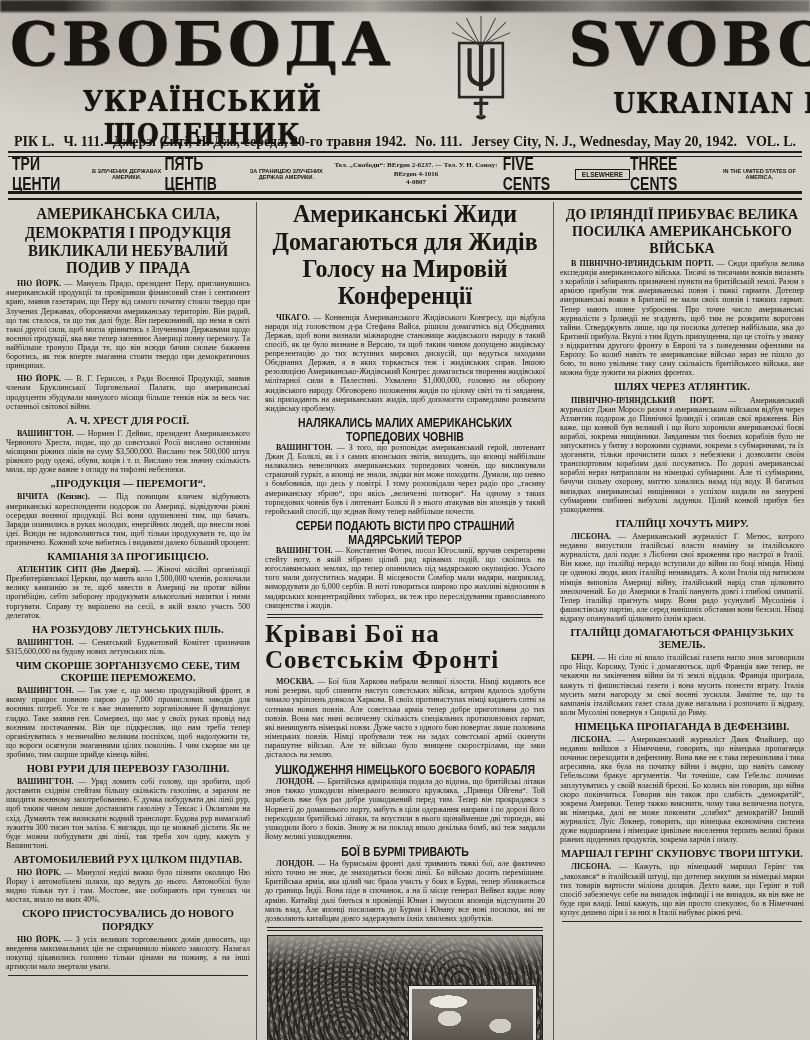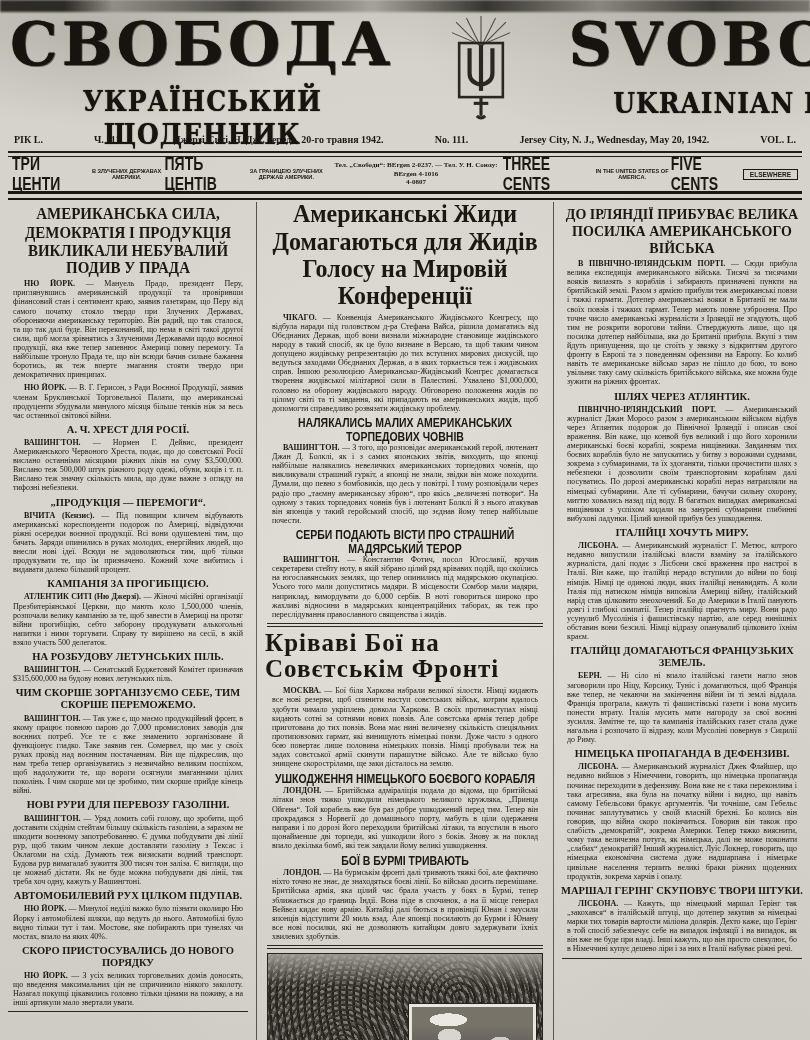--- a/index.html
+++ b/index.html
@@ -18,21 +18,21 @@
     filter:blur(1px);}
   
   .masthead{display:flex;align-items:flex-start;justify-content:space-between;padding:16px 10px 0 10px;height:118px;gap:48px;}
   .mast-side{flex:1;text-align:center;}
   .mast-title{font-family:"DejaVu Serif", serif;font-weight:bold;font-size:60px;line-height:.95;letter-spacing:4px;
     color:#17140f;text-shadow:0 0 1px #17140f, 1px 1px 0 rgba(23,20,15,.5);}
   .mast-sub{font-family:"DejaVu Serif", serif;font-weight:bold;font-size:25px;letter-spacing:1px;margin-top:16px;
     color:#17140f;text-shadow:0 0 1px #17140f;transform:scaleY(1.15);}
   .emblem-box{width:78px;flex:0 0 78px;display:flex;justify-content:center;}
   
-  .dateline{display:flex;justify-content:space-between;align-items:baseline;padding:0 14px;font-size:10px;font-weight:bold;height:16px;}
+  .dateline{display:flex;justify-content:space-between;align-items:baseline;padding:0 14px;font-size:14px;font-weight:bold;height:16px;}
   .dateline .cell{white-space:nowrap;}
   .rule-double{border-top:2px solid #211e18;border-bottom:1px solid #211e18;height:3px;margin:1px 8px;}
   .rule-heavy{border-top:3px solid #1b1812;border-bottom:2px solid #1b1812;height:4px;margin:1px 8px;}
   
   .pricebar{display:flex;align-items:center;justify-content:space-between;padding:2px 12px;height:28px;}
   .price-group{display:flex;align-items:center;gap:16px;}
   .price-big{font-family:"Liberation Sans", sans-serif;font-weight:bold;font-size:14px;transform:scaleY(1.25);letter-spacing:0;}
   .price-note{font-family:"Liberation Sans", sans-serif;font-size:5.6px;font-weight:bold;line-height:1.1;max-width:88px;text-align:center;}
   .phones{font-size:7px;text-align:center;line-height:1.2;font-weight:bold;}
   .elsewhere{border:1px solid #1b1812;padding:1px 6px;font-size:6.5px;font-weight:bold;font-family:"Liberation Sans",sans-serif;}
@@ -40,21 +40,21 @@
   .columns{position:relative;display:flex;height:852px;margin-top:2px;}
   .col{overflow:hidden;padding:4px 6px;}
   .col-left{width:244px;flex:0 0 244px;}
   .col-center{flex:1;padding:2px 8px;}
   .col-right{width:244px;flex:0 0 244px;}
   .vdiv{flex:0 0 1px;background:linear-gradient(180deg,#35312a, #55504a 70%, #35312a);opacity:.8;}
   
   .article{margin-bottom:4px;}
   .article h2{font-family:"Liberation Serif",serif;font-weight:bold;font-size:15px;line-height:1.12;text-align:center;margin:2px 0 4px;transform:scaleY(1.08);}
   .article h3{font-weight:bold;font-size:10.5px;line-height:1.15;text-align:center;margin:4px 0 2px;}
-  .article p{font-size:8px;line-height:1.14;text-align:justify;margin:0 7px 2px;text-indent:11px;}
+  .article p{font-size:8px;line-height:1.14;text-align:justify;margin:0 0 2px;text-indent:11px;}
   .lead{font-weight:bold;}
   .headline-xl{font-family:"Liberation Serif",serif;font-weight:bold;font-size:24px;line-height:1.08;text-align:center;margin:0 0 5px;transform:scaleY(1.05);}
   .headline-war{font-family:"Liberation Serif",serif;font-weight:bold;font-size:25px;line-height:1.05;text-align:left;margin:3px 0 4px;letter-spacing:1px;}
   .subhead-cond{font-family:"Liberation Sans",sans-serif;font-weight:bold;font-size:12.5px;line-height:1.1;text-align:center;margin:4px 0 3px;transform:scaleY(1.2);letter-spacing:0;}
   .thin-rule{border-top:1px solid #2a2620;border-bottom:1px solid #2a2620;height:2px;margin:3px 2px;}
   
   .photo{position:relative;height:148px;margin:4px 2px 3px;border:1px solid #26231e;
     background:
       linear-gradient(180deg, rgba(172,169,160,.85), rgba(172,169,160,0) 22%),
       repeating-radial-gradient(circle at 28% 62%, #33302a 0 1.5px, transparent 2.5px 5px),
@@ -130,26 +130,26 @@
     </div>
     <div class="price-group">
       <span class="price-big">ПЯТЬ ЦЕНТІВ</span>
       <span class="price-note">ЗА ГРАНИЦЕЮ ЗЛУЧЕНИХ ДЕРЖАВ АМЕРИКИ.</span>
     </div>
     <div class="phones">
       <div>Тел. „Свободи“: BErgen 2-0237. — Тел. У. Н. Союзу: BErgen 4-1016</div>
       <div>4-0807</div>
     </div>
     <div class="price-group">
+      <span class="price-big">FIVE CENTS</span>
+      <span class="elsewhere">ELSEWHERE</span>
+    </div>
+    <div class="price-group">
       <span class="price-big">THREE CENTS</span>
       <span class="price-note">IN THE UNITED STATES OF AMERICA.</span>
-    </div>
-    <div class="price-group">
-      <span class="price-big">FIVE CENTS</span>
-      <span class="elsewhere">ELSEWHERE</span>
     </div>
   </div>
 
   <div class="rule-heavy"></div>
 
   <div class="columns">
 
     <div class="col col-left">
       <section class="article">
         <h2>АМЕРИКАНСЬКА СИЛА, ДЕМОКРАТІЯ І ПРОДУКЦІЯ ВИКЛИКАЛИ НЕБУВАЛИЙ ПОДИВ У ПРАДА</h2>

